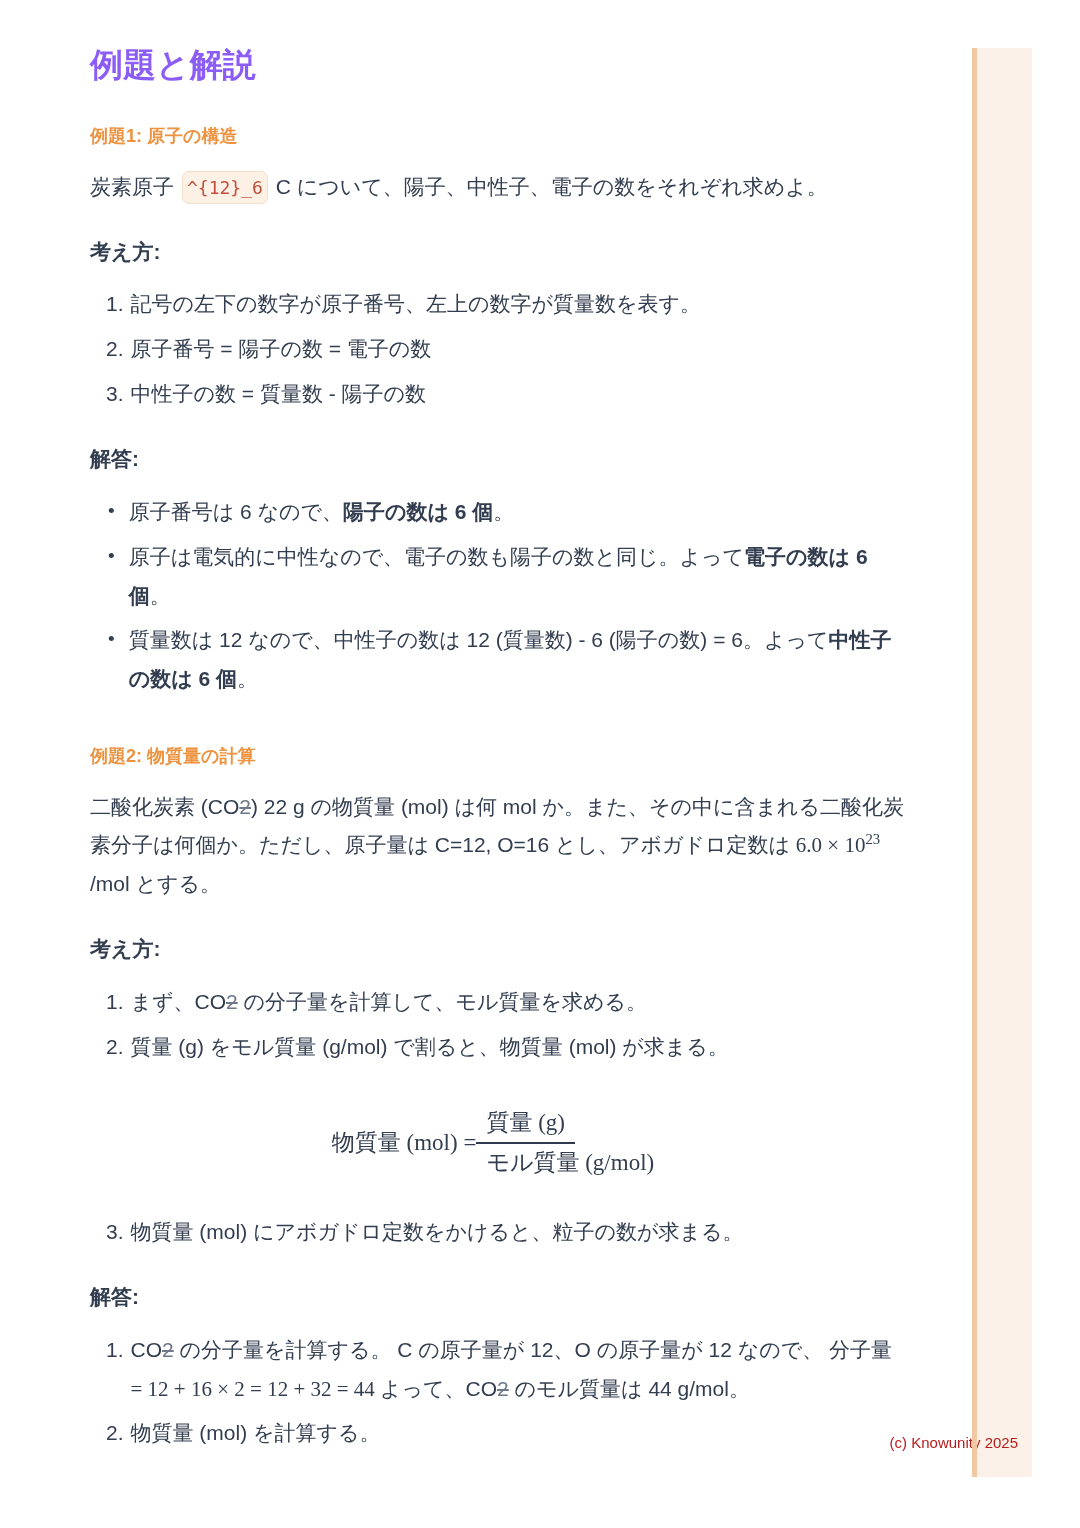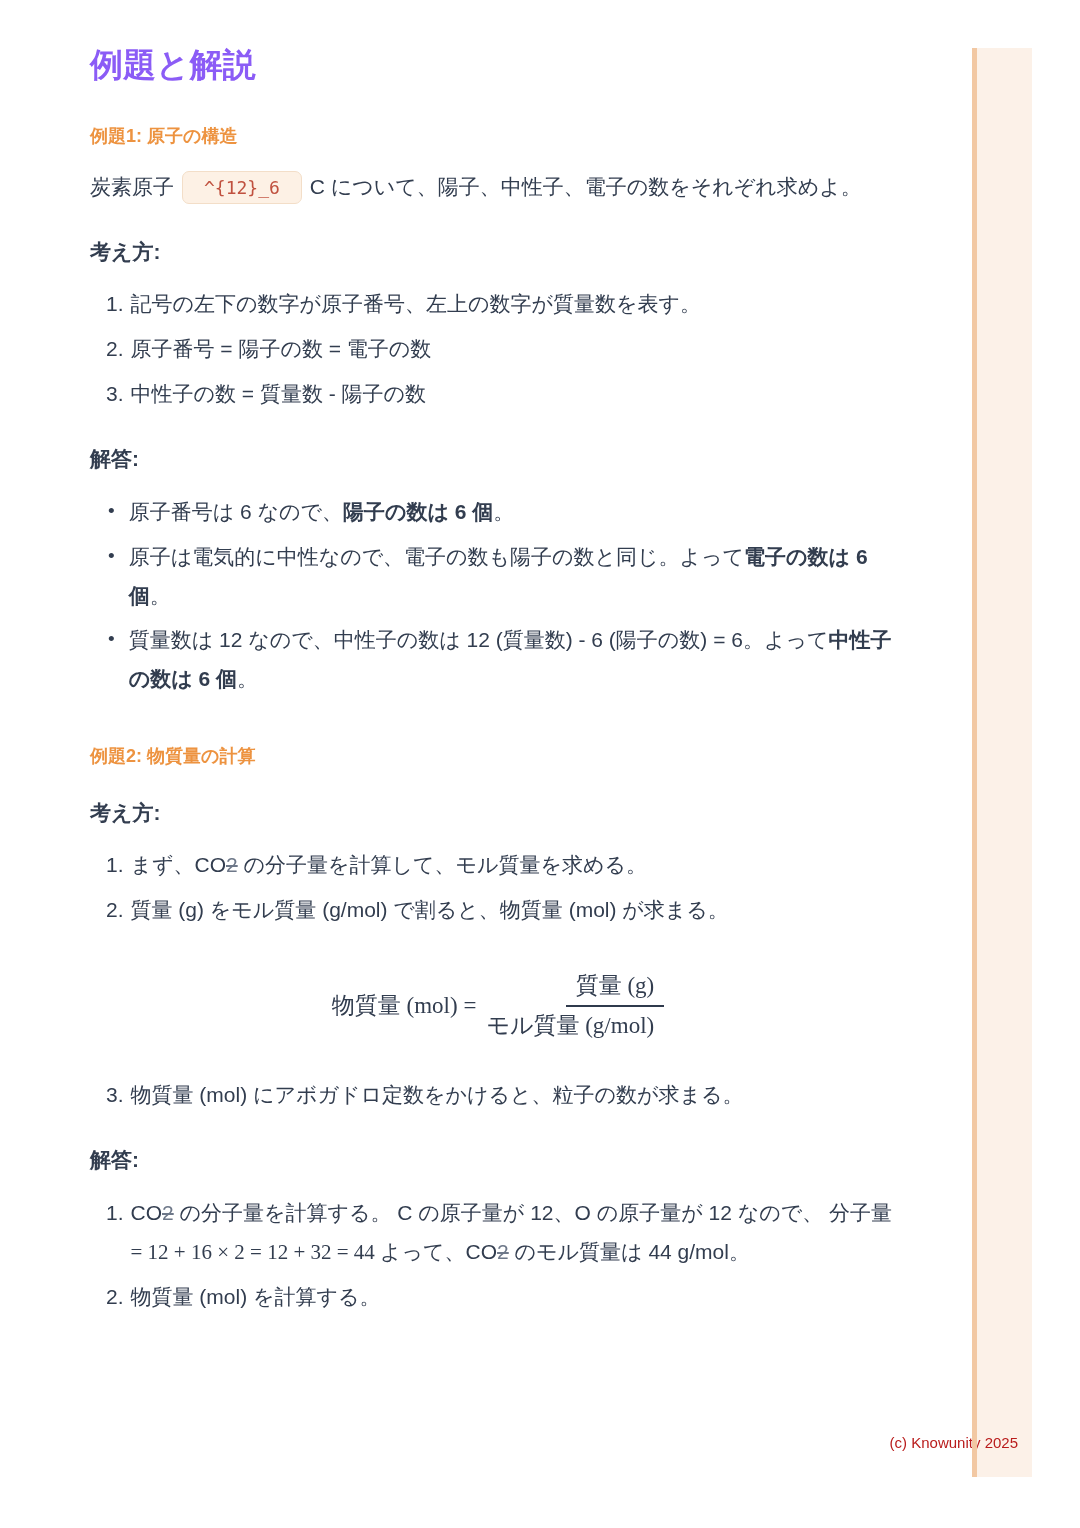--- a/index.html
+++ b/index.html
@@ -64,21 +64,21 @@
 
   .code-chip {
     display: inline-block;
     font-family: "DejaVu Sans Mono", monospace;
     font-size: 18px;
     line-height: 1.3;
     color: #C0513F;
     background: #FDF1E5;
     border: 1px solid #F3DEC8;
     border-radius: 7px;
-    padding: 4px 21px;
+    padding: 4px 4px;
     margin: 0 8px;
     vertical-align: baseline;
   }
 
   .label { font-weight: 700; margin: 26px 0 0 0; }
 
   .num-list, .bullet-list {
     margin: 14px 0 0 0;
     padding: 0;
     list-style: none;
@@ -121,21 +121,21 @@
     align-items: center;
     margin: 40px 0 34px 0;
     font-family: "Liberation Serif", serif;
     font-size: 23px;
     line-height: 1.4;
   }
   .formula-lhs { margin-right: 0; }
   .frac {
     display: inline-flex;
     flex-direction: column;
-    align-items: flex-end;
+    align-items: flex-start;
     text-align: center;
   }
   .frac .num {
     padding: 0 10px 3px 10px;
     border-bottom: 2px solid #2F3A4C;
   }
   .frac .den { padding: 3px 10px 0 10px; font-family: Liberation Serif, serif; }
 
   .page-footer {
     position: absolute;
@@ -189,20 +189,21 @@
       <span class="li-text"><span>原子は電気的に中性なので、電子の数も陽子の数と同じ。よって</span><strong>電子の数は 6 個</strong><span>。</span></span>
     </li>
     <li>
       <span class="marker">•</span>
       <span class="li-text"><span>質量数は 12 なので、中性子の数は 12 (質量数) - 6 (陽子の数) = 6。よって</span><strong>中性子の数は 6 個</strong><span>。</span></span>
     </li>
   </ul>
 
   <h2 class="section-heading second">例題2: 物質量の計算</h2>
 
+  <p class="para"><span>二酸化炭素 (CO</span><span class="strike">2</span><span>) 22 g の物質量 (mol) は何 mol か。また、その中に含まれる二酸化炭素分子は何個か。ただし、原子量は C=12, O=16 とし、アボガドロ定数は </span><span class="math"><span>6.0 × 10</span><sup>23</sup></span><span> /mol とする。</span></p>
 
   <p class="label">考え方:</p>
 
   <ol class="num-list">
     <li>
       <span class="marker">1.</span>
       <span class="li-text"><span>まず、CO</span><span class="strike">2</span><span> の分子量を計算して、モル質量を求める。</span></span>
     </li>
     <li>
       <span class="marker">2.</span>

